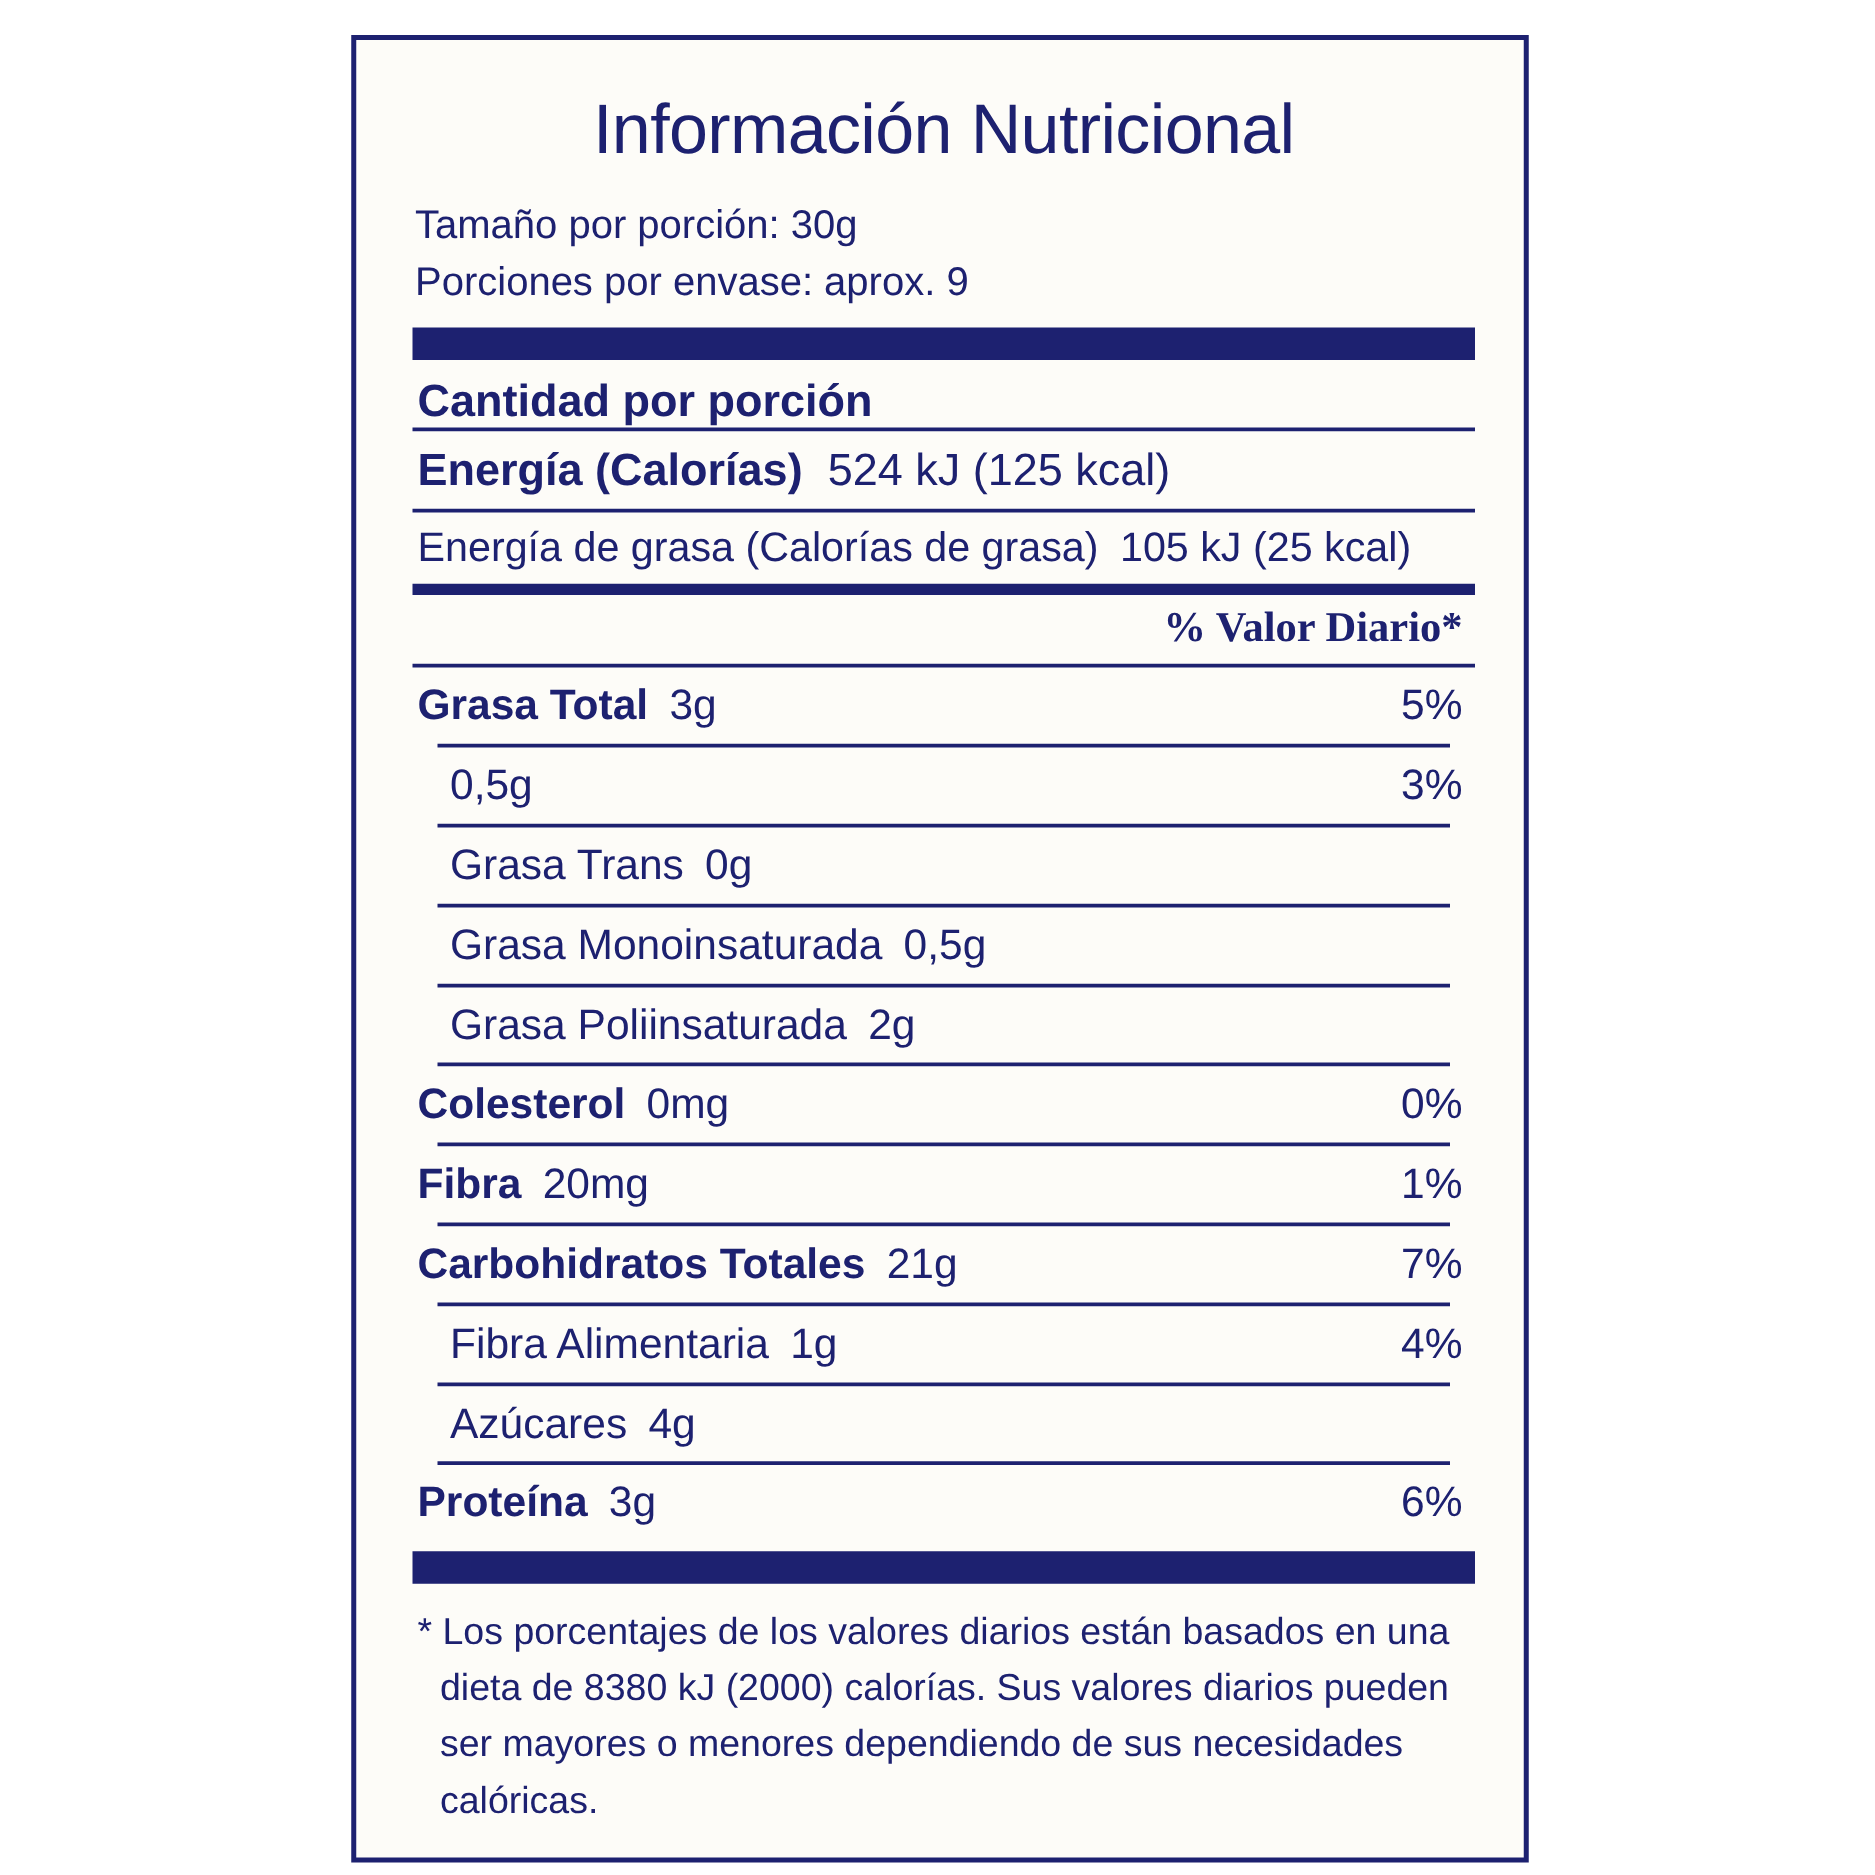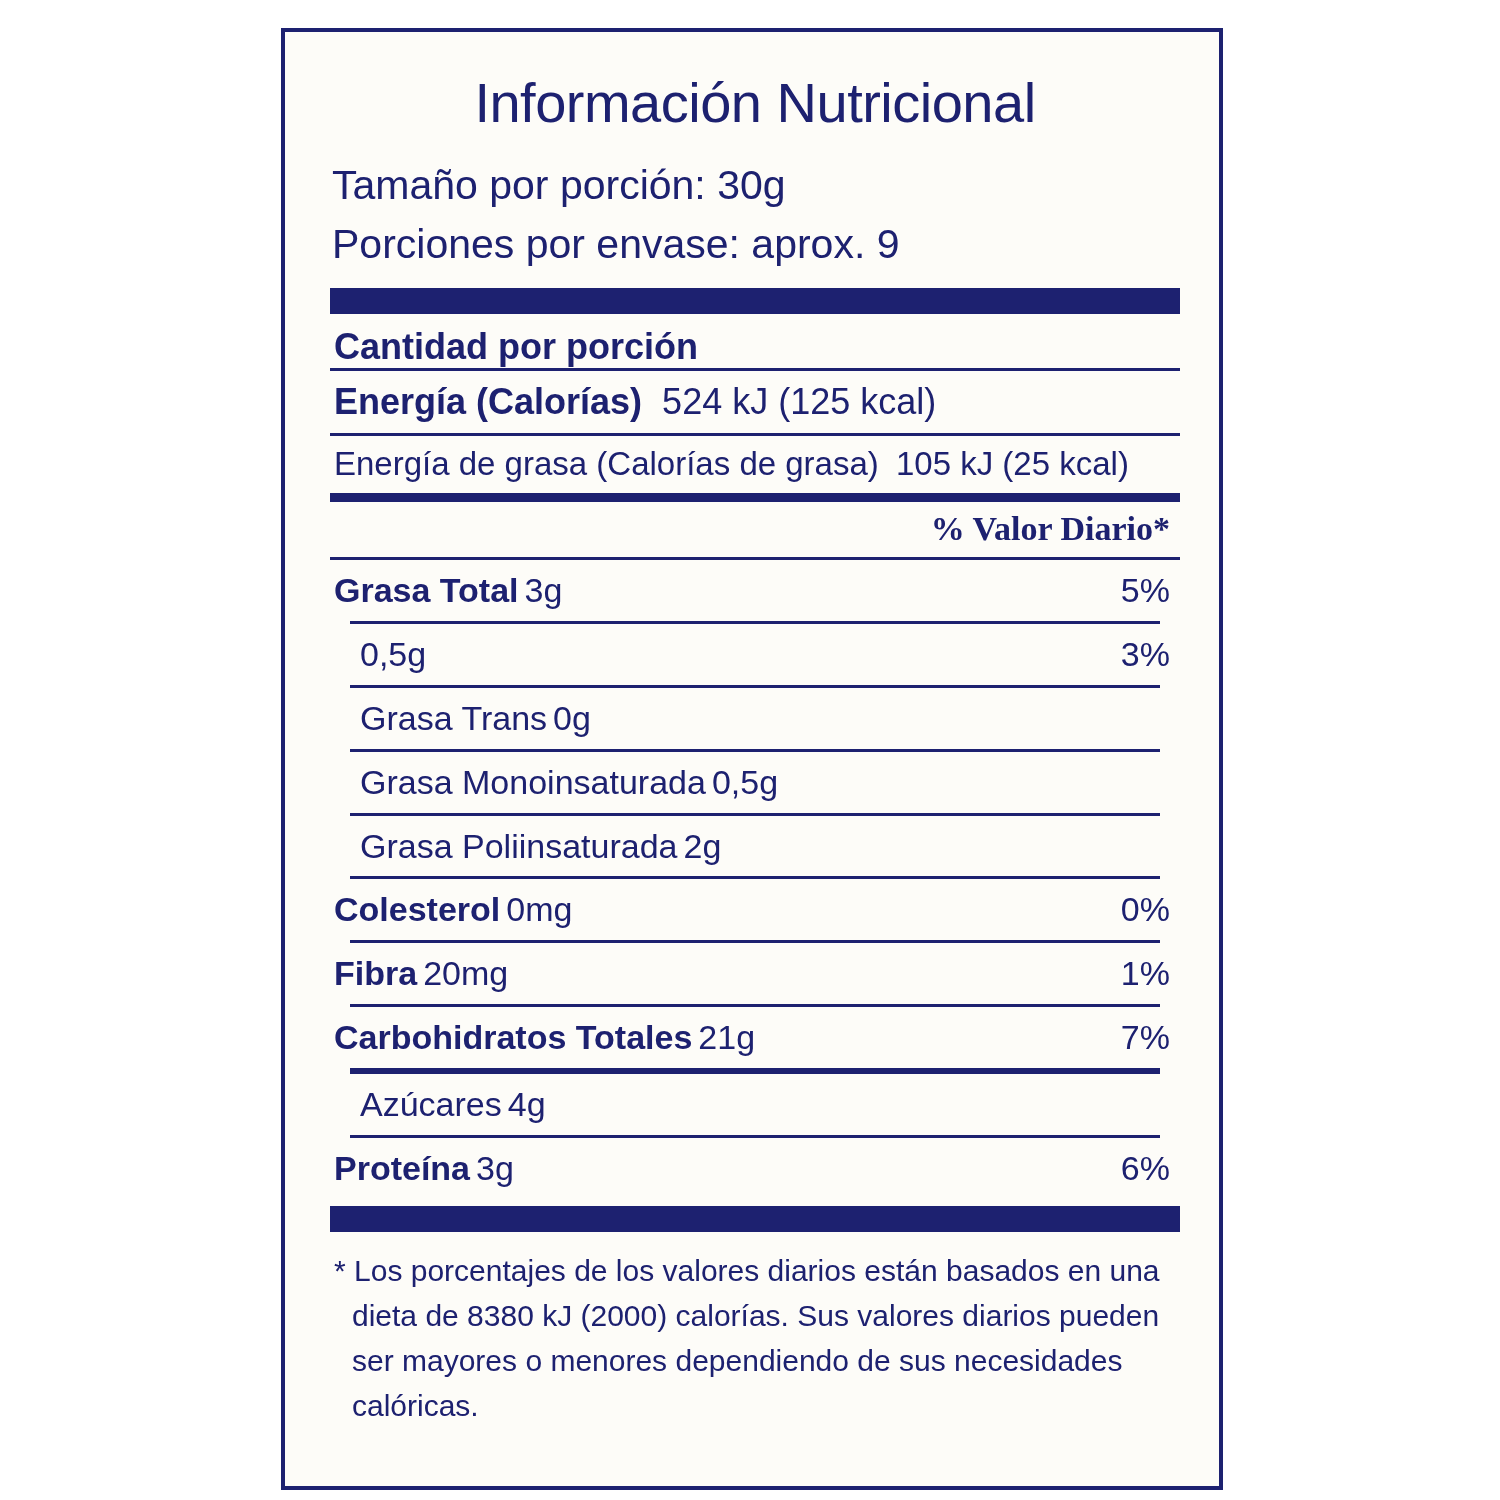--- a/index.html
+++ b/index.html
@@ -47,21 +47,21 @@
     font-size: 56px;
     font-weight: 400;
     text-align: center;
     letter-spacing: -0.5px;
     line-height: 1.1;
     margin: 20px 0 22px 0;
   }
 
   .serving-line {
     color: #1d2170;
-    font-size: 41px;
+    font-size: 32px;
     font-weight: 400;
     line-height: 1.45;
     margin-left: 22px;
   }
 
   .rule-thick {
     height: 26px;
     background: #1d2170;
     margin: 14px 20px 0 20px;
   }
@@ -88,21 +88,21 @@
     justify-content: space-between;
     color: #1d2170;
     font-size: 34px;
     padding: 10px 4px 10px 4px;
     line-height: 1.2;
   }
 
   .row .left {
     display: flex;
     align-items: baseline;
-    gap: 6px;
+    gap: 17px;
     white-space: nowrap;
   }
 
   .row .dv {
     font-size: 34px;
     white-space: nowrap;
     padding-right: 6px;
   }
 
   .b {
@@ -256,20 +256,27 @@
 
         <div class="row">
           <span class="left">
             <span class="b">Carbohidratos Totales</span>
             <span>21g</span>
           </span>
           <span class="dv">7%</span>
         </div>
         <div class="rule-thin"></div>
 
+        <div class="row">
+          <span class="left indent1">
+            <span>Fibra Alimentaria</span>
+            <span>1g</span>
+          </span>
+          <span class="dv">4%</span>
+        </div>
         <div class="rule-thin"></div>
 
         <div class="row">
           <span class="left indent1">
             <span>Azúcares</span>
             <span>4g</span>
           </span>
           <span class="dv"></span>
         </div>
         <div class="rule-thin"></div>

